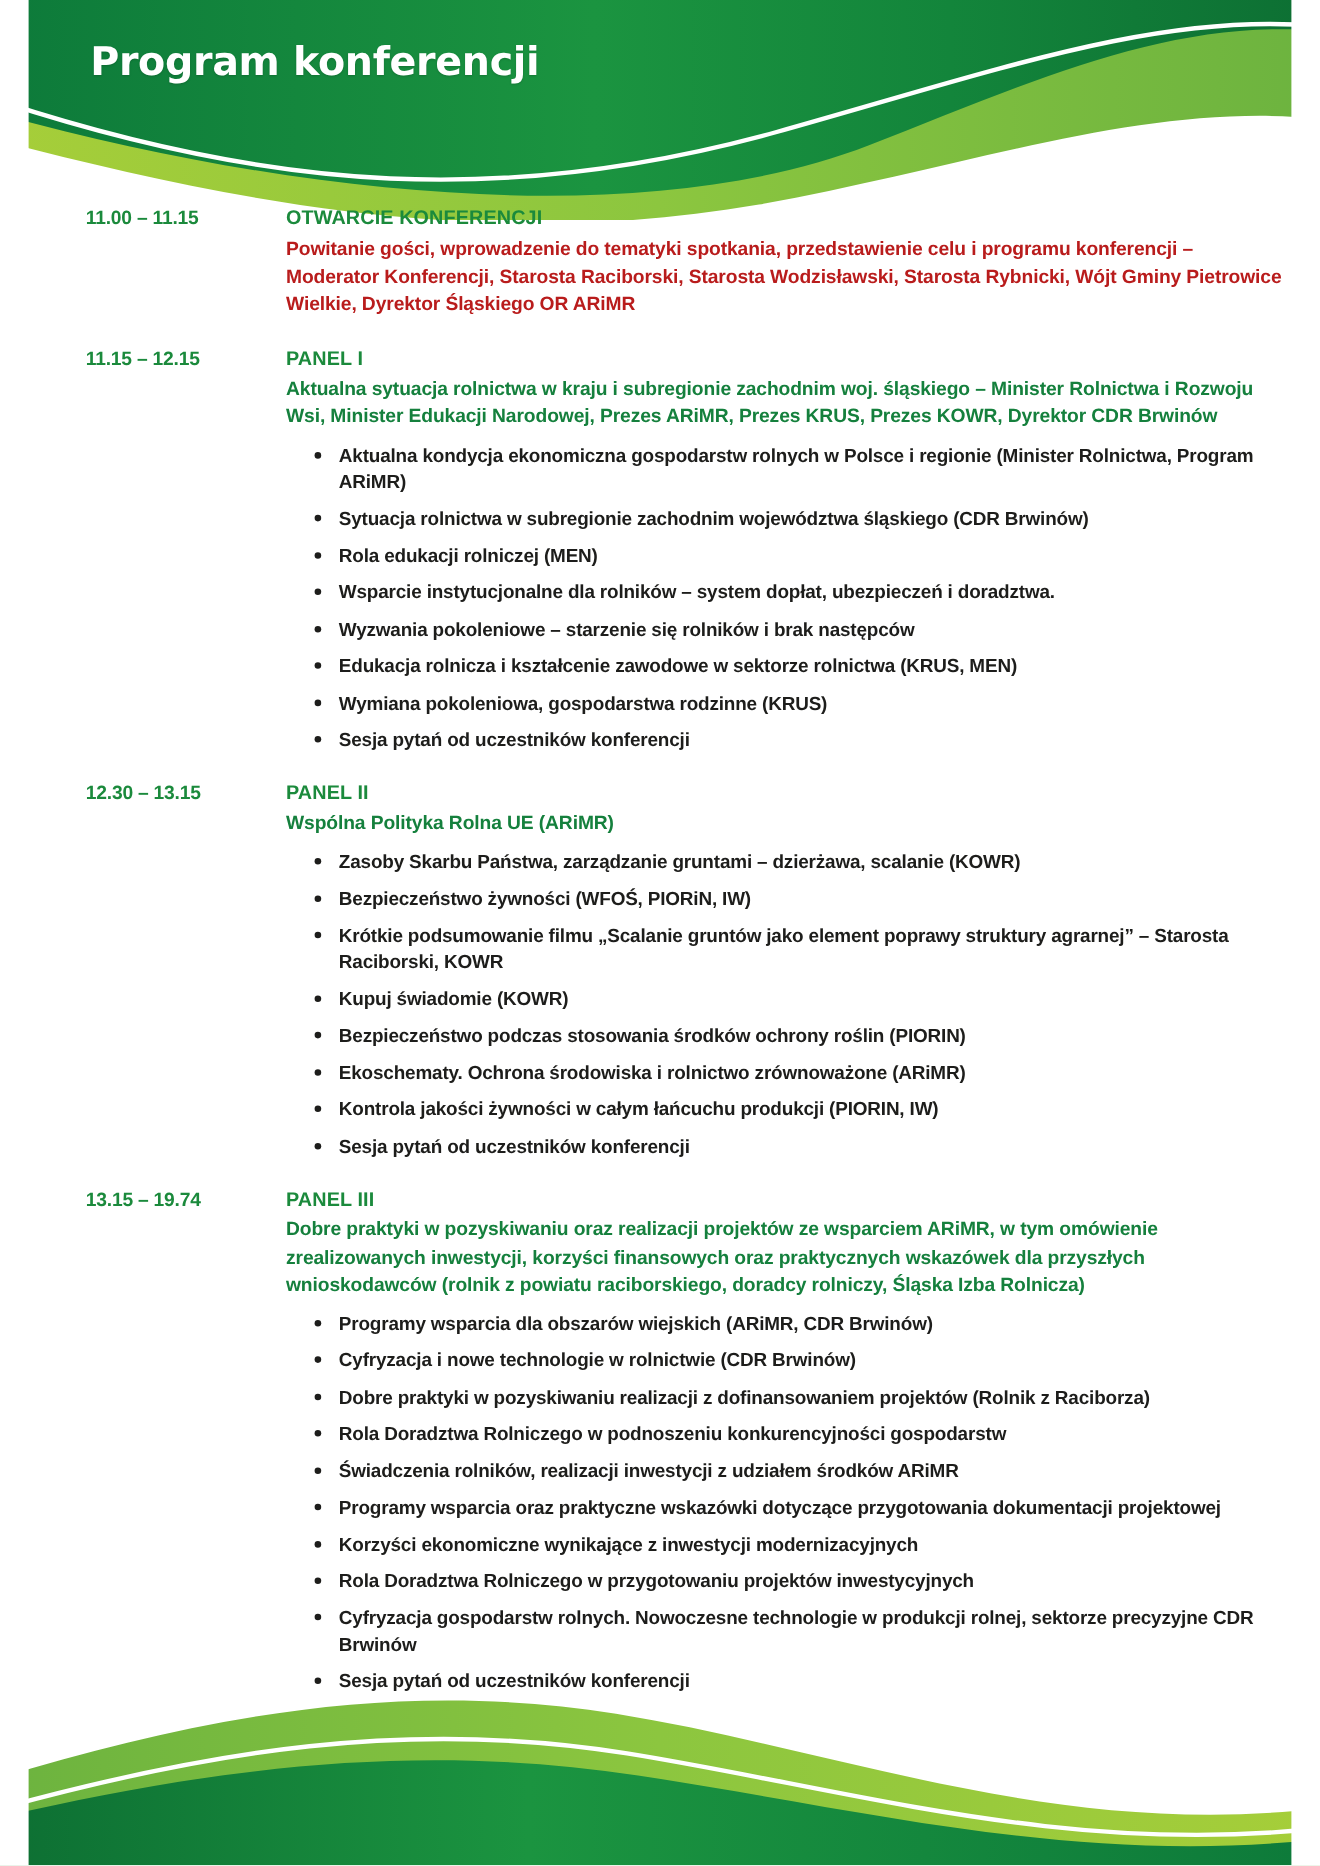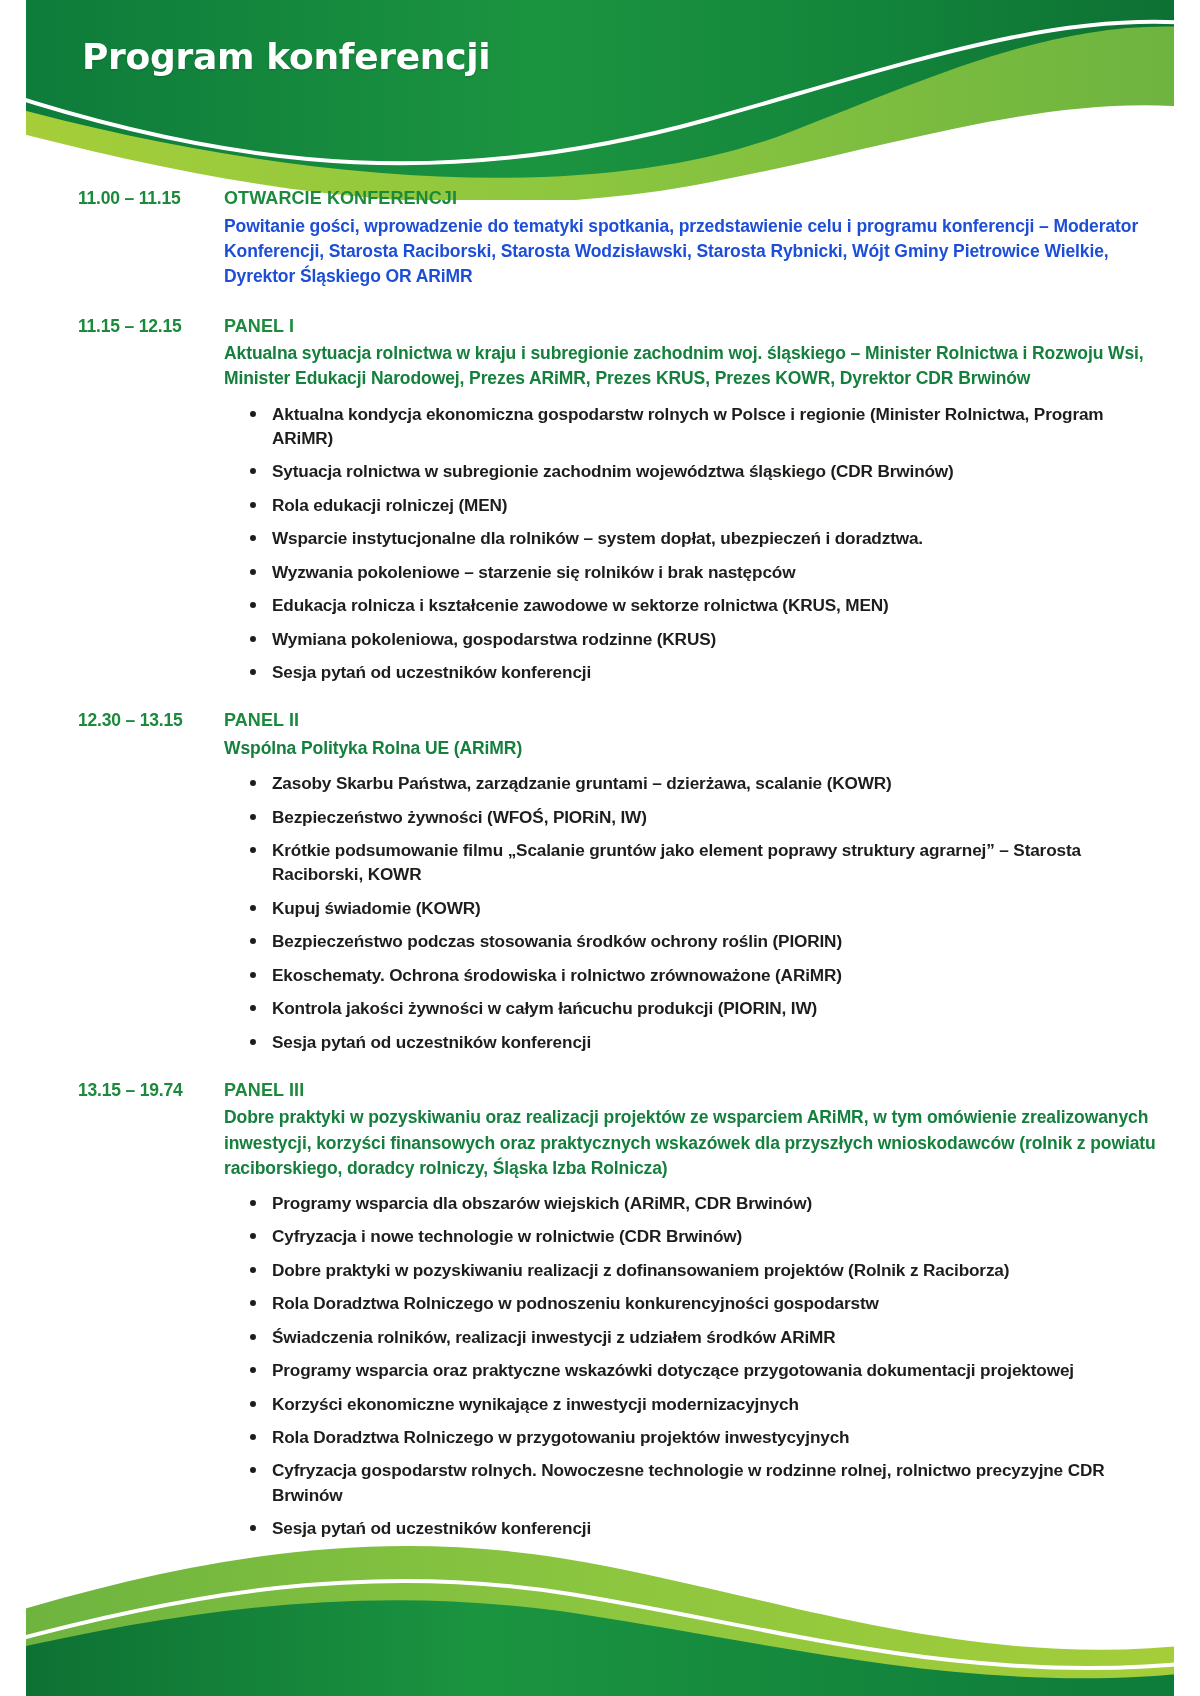--- a/index.html
+++ b/index.html
@@ -83,38 +83,39 @@
     color: #1b8a3c;
     font-weight: 700;
     font-size: 17.5px;
     line-height: 1.42;
     white-space: nowrap;
     letter-spacing: -0.2px;
   }
   .body-col {
     flex: 1 1 auto;
     min-width: 0;
+    margin-left: 36px;
   }
 
   .sec-title {
     color: #1b8a3c;
     font-weight: 700;
     font-size: 18px;
     line-height: 1.42;
     letter-spacing: 0.1px;
   }
   .sec-subtitle {
     color: #15803d;
     font-weight: 700;
     font-size: 17.5px;
     line-height: 1.44;
     letter-spacing: -0.1px;
   }
   .sec-desc {
-    color: #1d4ed8;
+    color: #b91c1c;
     font-weight: 700;
     font-size: 17.5px;
     line-height: 1.45;
     letter-spacing: -0.1px;
   }
 
   ul.bullets {
     list-style: none;
     margin: 10px 0 0 0;
     padding: 0 0 0 26px;
@@ -258,20 +259,20 @@
         <div class="sec-subtitle">Dobre praktyki w pozyskiwaniu oraz realizacji projektów ze wsparciem ARiMR, w tym omówienie zrealizowanych inwestycji, korzyści finansowych oraz praktycznych wskazówek dla przyszłych wnioskodawców (rolnik z powiatu raciborskiego, doradcy rolniczy, Śląska Izba Rolnicza)</div>
         <ul class="bullets">
           <li>Programy wsparcia dla obszarów wiejskich (ARiMR, CDR Brwinów)</li>
           <li>Cyfryzacja i nowe technologie w rolnictwie (CDR Brwinów)</li>
           <li>Dobre praktyki w pozyskiwaniu realizacji z dofinansowaniem projektów (Rolnik z Raciborza)</li>
           <li>Rola Doradztwa Rolniczego w podnoszeniu konkurencyjności gospodarstw</li>
           <li>Świadczenia rolników, realizacji inwestycji z udziałem środków ARiMR</li>
           <li>Programy wsparcia oraz praktyczne wskazówki dotyczące przygotowania dokumentacji projektowej</li>
           <li>Korzyści ekonomiczne wynikające z inwestycji modernizacyjnych</li>
           <li>Rola Doradztwa Rolniczego w przygotowaniu projektów inwestycyjnych</li>
-          <li>Cyfryzacja gospodarstw rolnych. Nowoczesne technologie w rodzinne rolnej, rolnictwo precyzyjne CDR Brwinów</li>
+          <li>Cyfryzacja gospodarstw rolnych. Nowoczesne technologie w produkcji rolnej, sektorze precyzyjne CDR Brwinów</li>
           <li>Sesja pytań od uczestników konferencji</li>
         </ul>
       </div>
     </div>
 
   </div>
 </div>
 
 </body></html>

